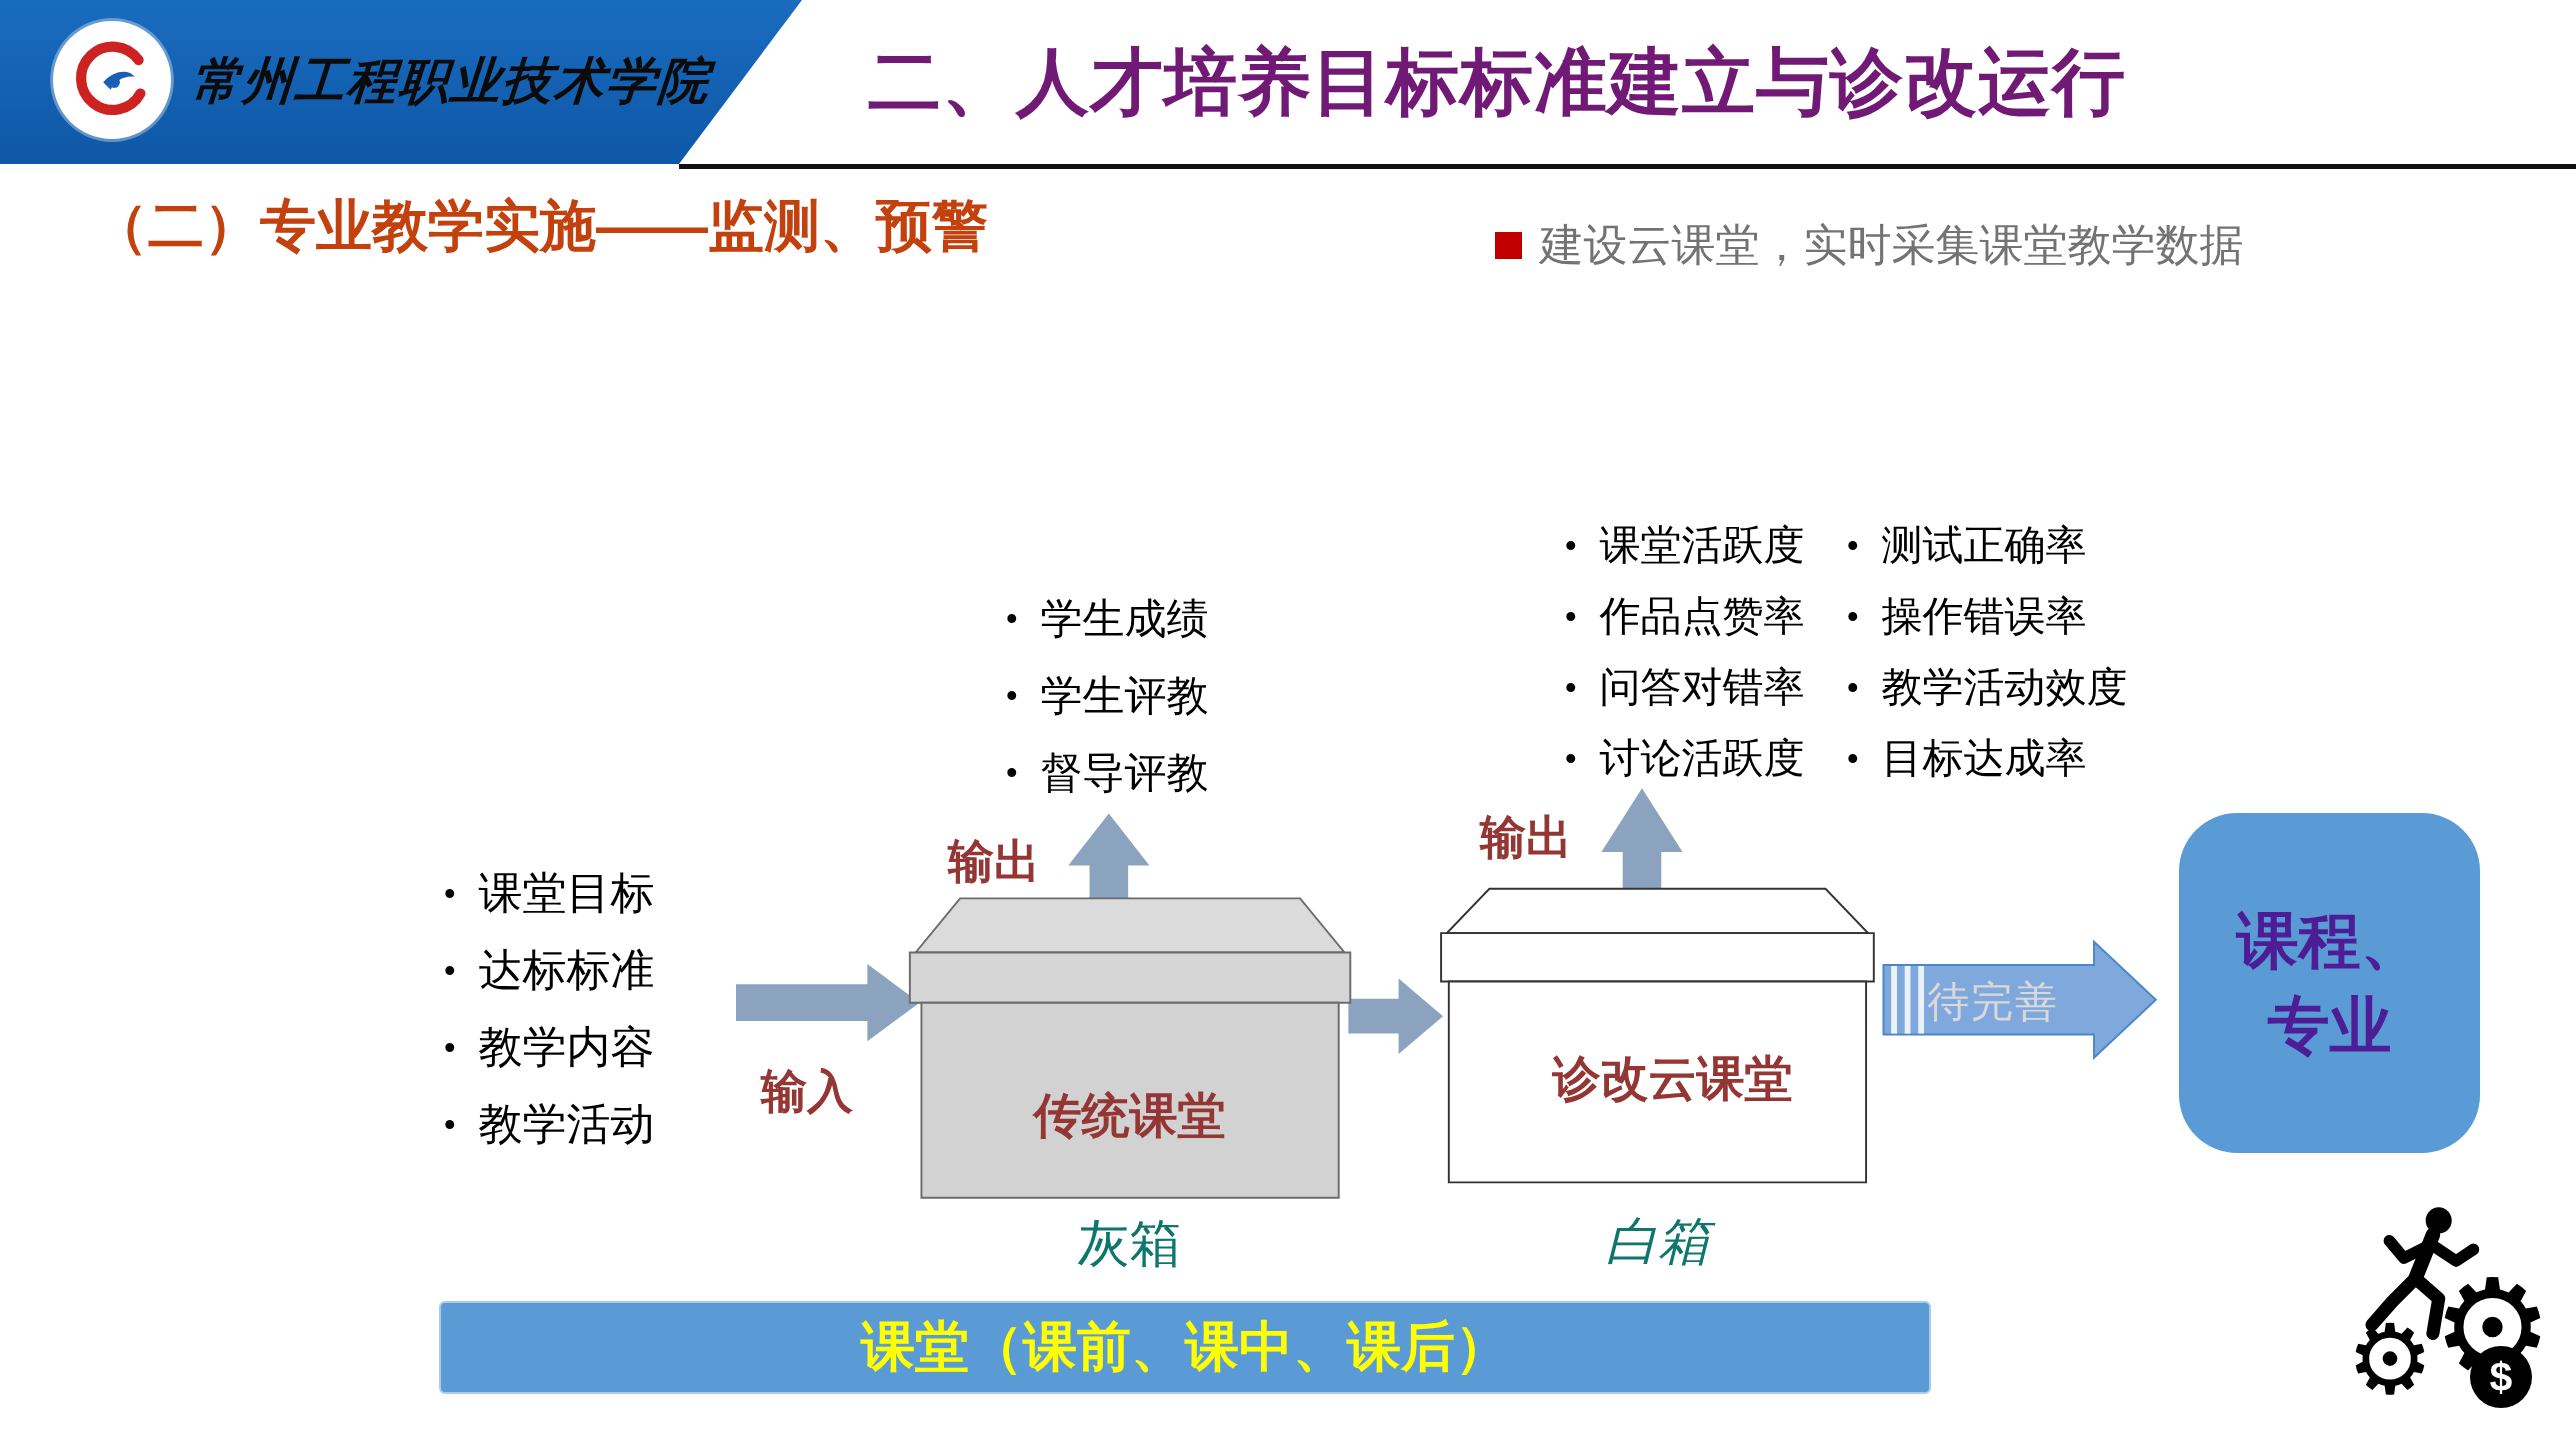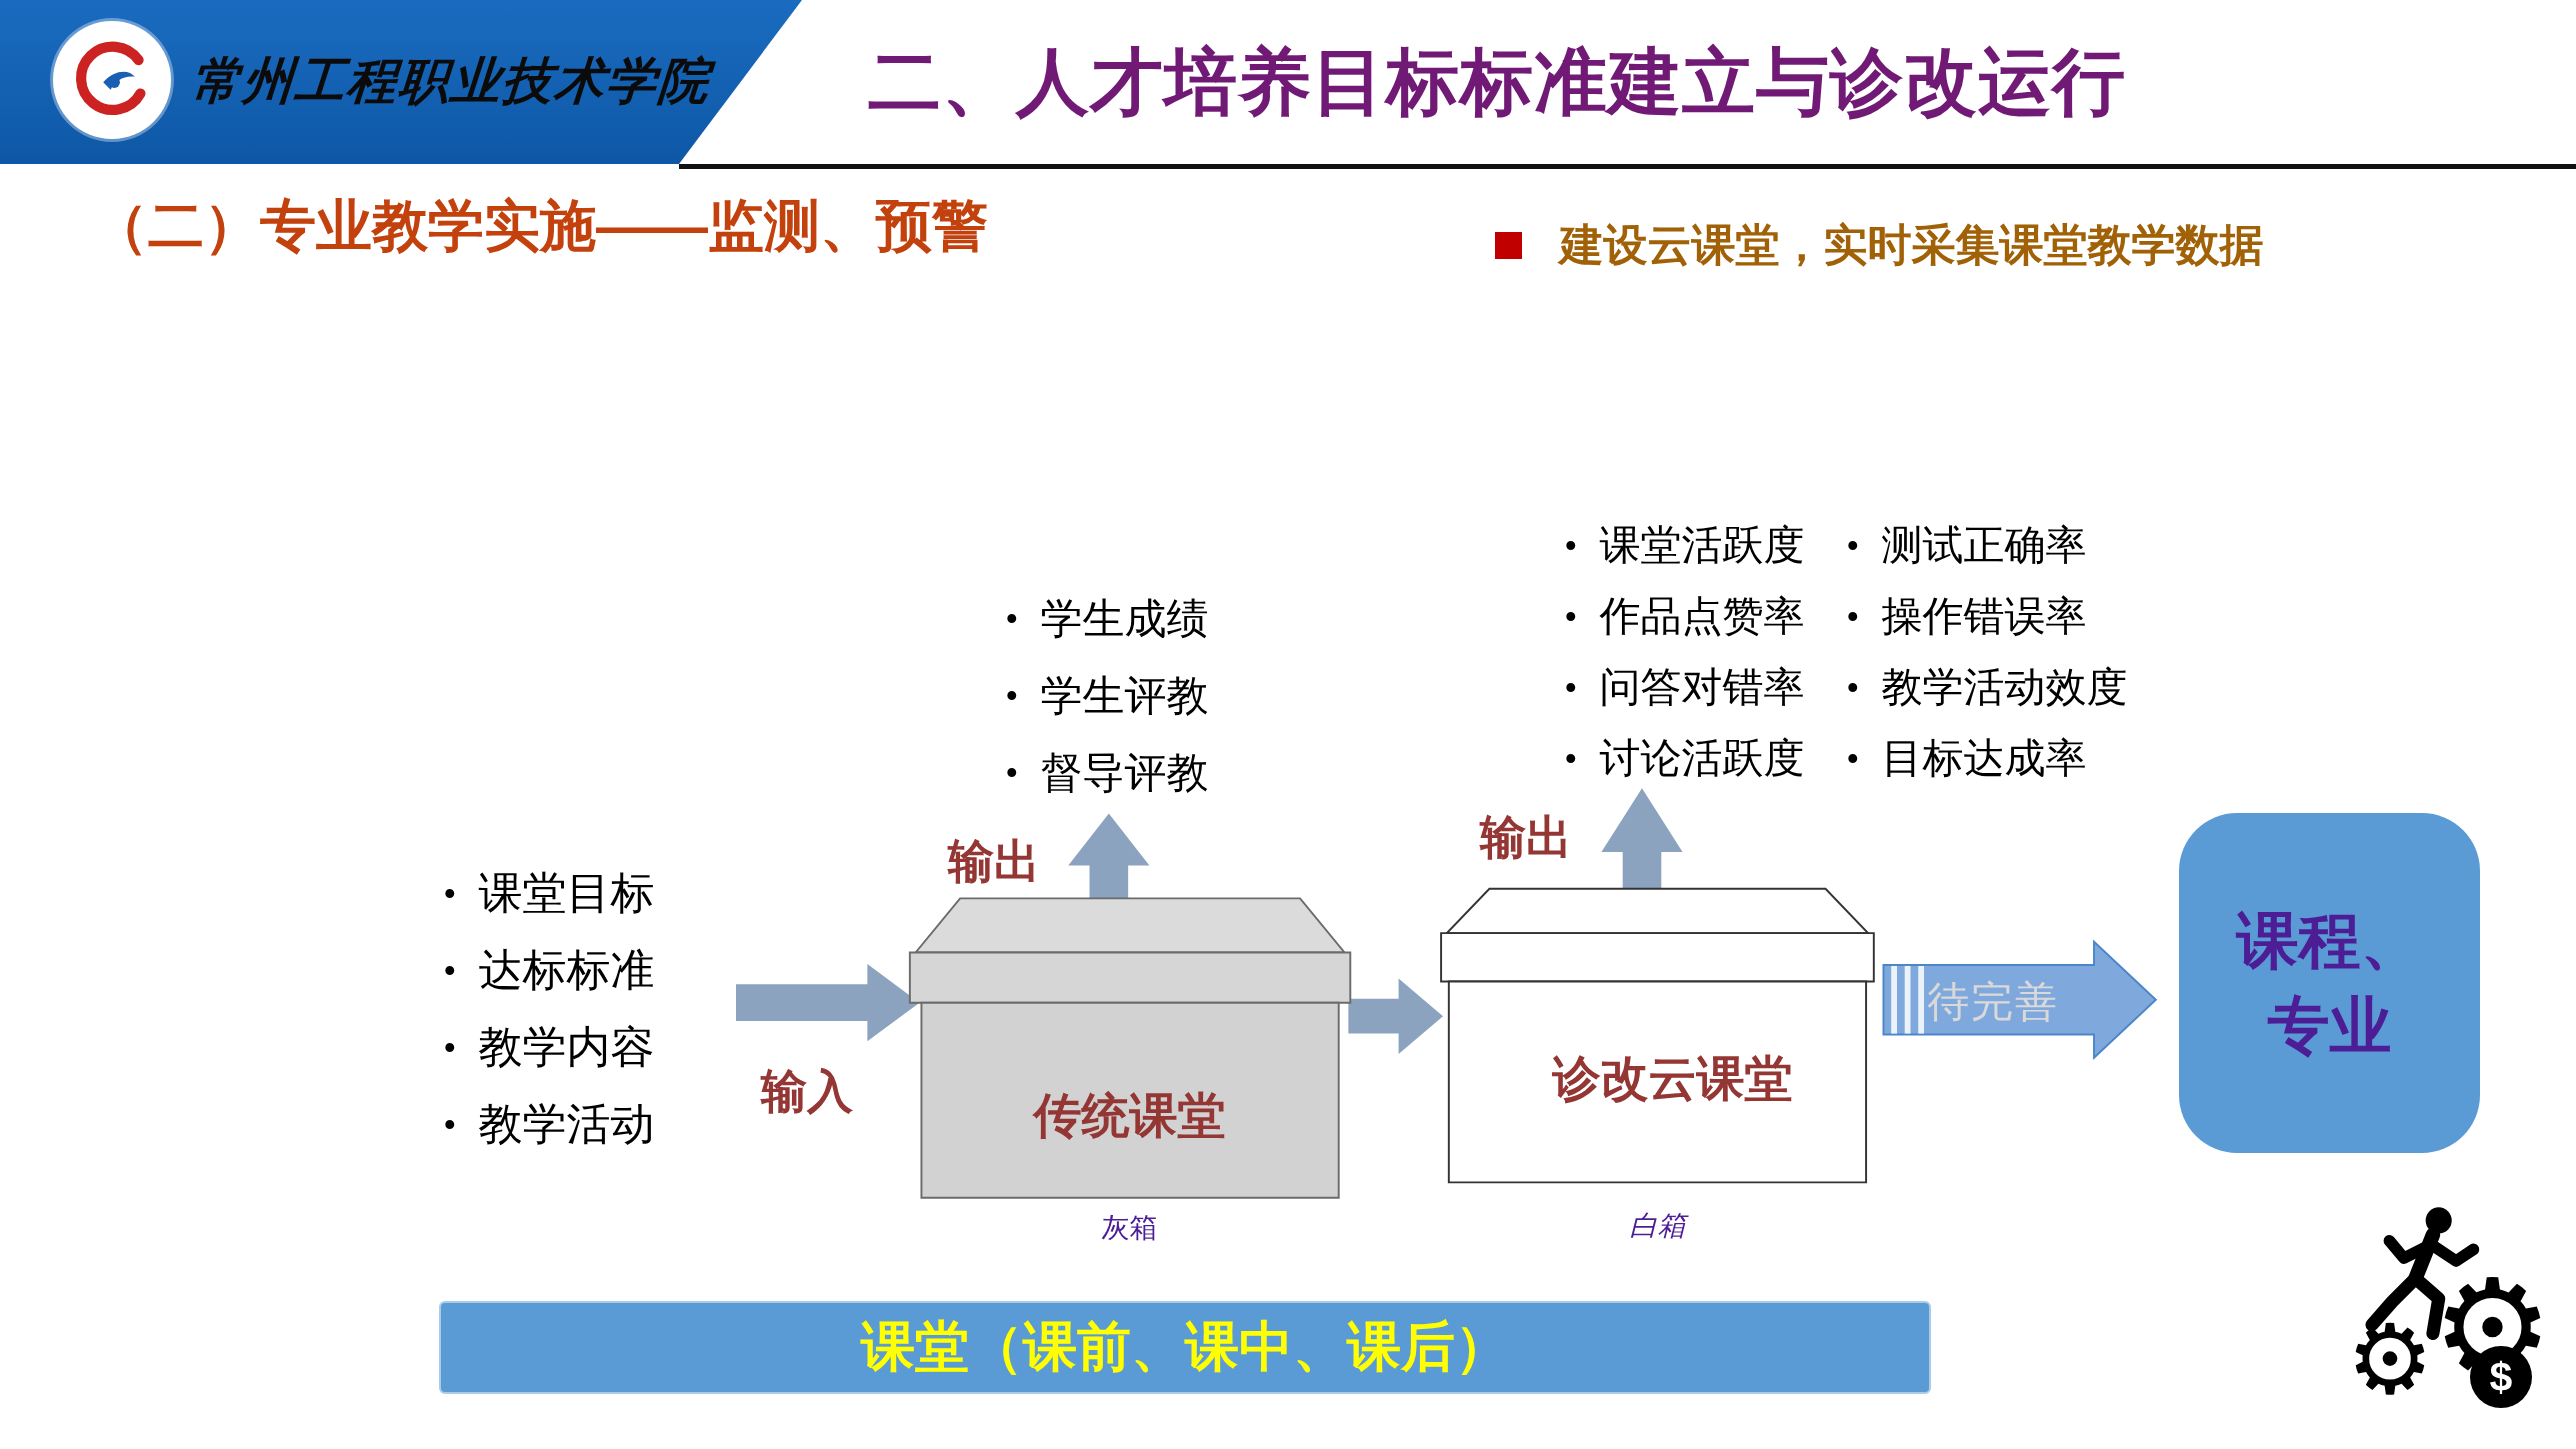--- a/index.html
+++ b/index.html
@@ -29,21 +29,21 @@
     display:flex;align-items:center;justify-content:center;
     font-size:73px;font-weight:900;color:#701a75;letter-spacing:1px;white-space:nowrap;
   }
   .header-rule{position:absolute;left:679px;top:164px;width:1897px;height:4.8px;background:#111;}
   
   .section-heading{
     position:absolute;left:64px;top:189px;font-size:56px;font-weight:bold;color:#c2410c;white-space:nowrap;margin-left:28px;
   }
   .callout{position:absolute;left:1495px;top:216px;display:flex;align-items:center;gap:17.4px;}
   .callout-square{width:27px;height:27px;background:#c00000;flex:0 0 auto;}
-  .callout-text{font-size:44px;font-weight:bold;color:#a16207;white-space:nowrap;margin-left:20px;}
+  .callout-text{font-size:44px;font-weight:normal;color:#737373;white-space:nowrap;}
   
   .diagram-svg{position:absolute;left:0;top:0;width:2576px;height:1450px;}
   
   .blist{position:absolute;}
   .blist .item{display:flex;align-items:center;white-space:nowrap;color:#000;}
   .blist .dot{font-size:33px;margin-right:23px;color:#000;}
   .list-inputs{left:444px;top:855px;}
   .list-inputs .item{height:77px;font-size:44px;}
   .list-gray-out{left:1006px;top:580px;}
   .list-gray-out .item{height:77px;font-size:42px;}
@@ -51,21 +51,21 @@
   .list-white-col2{left:1847px;top:510px;}
   .list-white-col1 .item,.list-white-col2 .item{height:71px;font-size:41px;}
   
   .dr-label{position:absolute;font-size:46px;font-weight:bold;color:#943634;white-space:nowrap;}
   .lbl-input{left:761px;top:1061px;}
   .lbl-output1{left:948px;top:831px;}
   .lbl-output2{left:1480px;top:807px;}
   .box-label{position:absolute;text-align:center;font-size:48px;font-weight:bold;color:#943634;white-space:nowrap;}
   .lbl-graybox{left:921px;top:1084px;width:417px;}
   .lbl-whitebox{left:1449px;top:1047px;width:447px;}
-  .box-caption{position:absolute;text-align:center;font-size:28px;color:#4c1d95;}
+  .box-caption{position:absolute;text-align:center;font-size:52px;color:#0f766e;}
   .cap-gray{left:921px;top:1209px;width:417px;}
   .cap-white{left:1449px;top:1207px;width:417px;font-style:italic;}
   .lbl-pending{
     position:absolute;left:1901px;top:974px;width:184px;text-align:center;
     font-size:42px;color:#d9d9d9;letter-spacing:1.9px;white-space:nowrap;
     font-family:Liberation Mono, monospace;
   }
   
   .result-box{
     position:absolute;left:2179px;top:813px;width:301px;height:340px;border-radius:58px;

